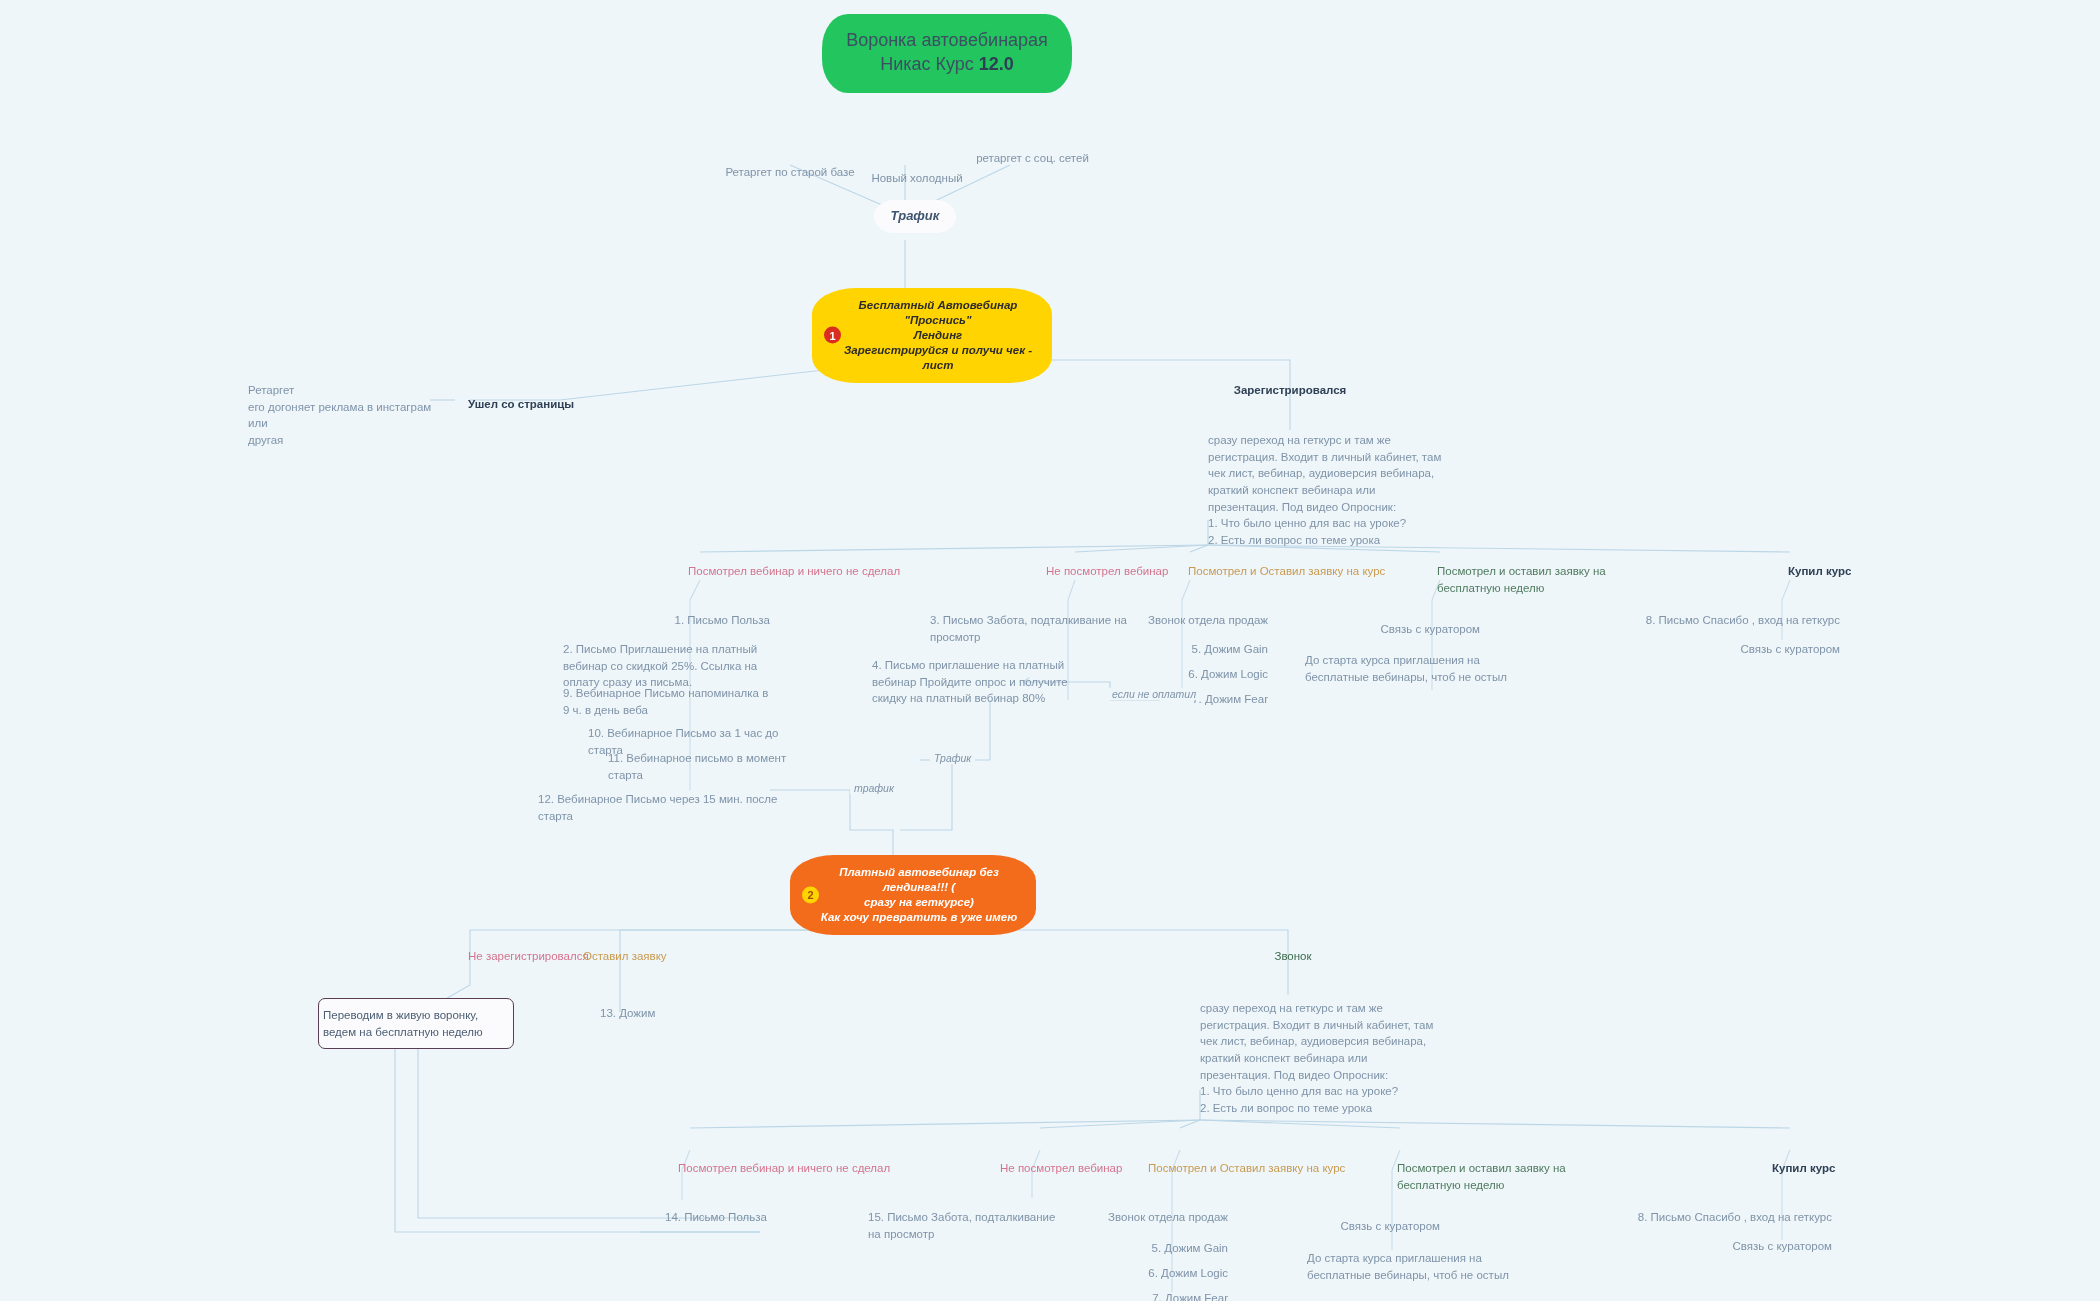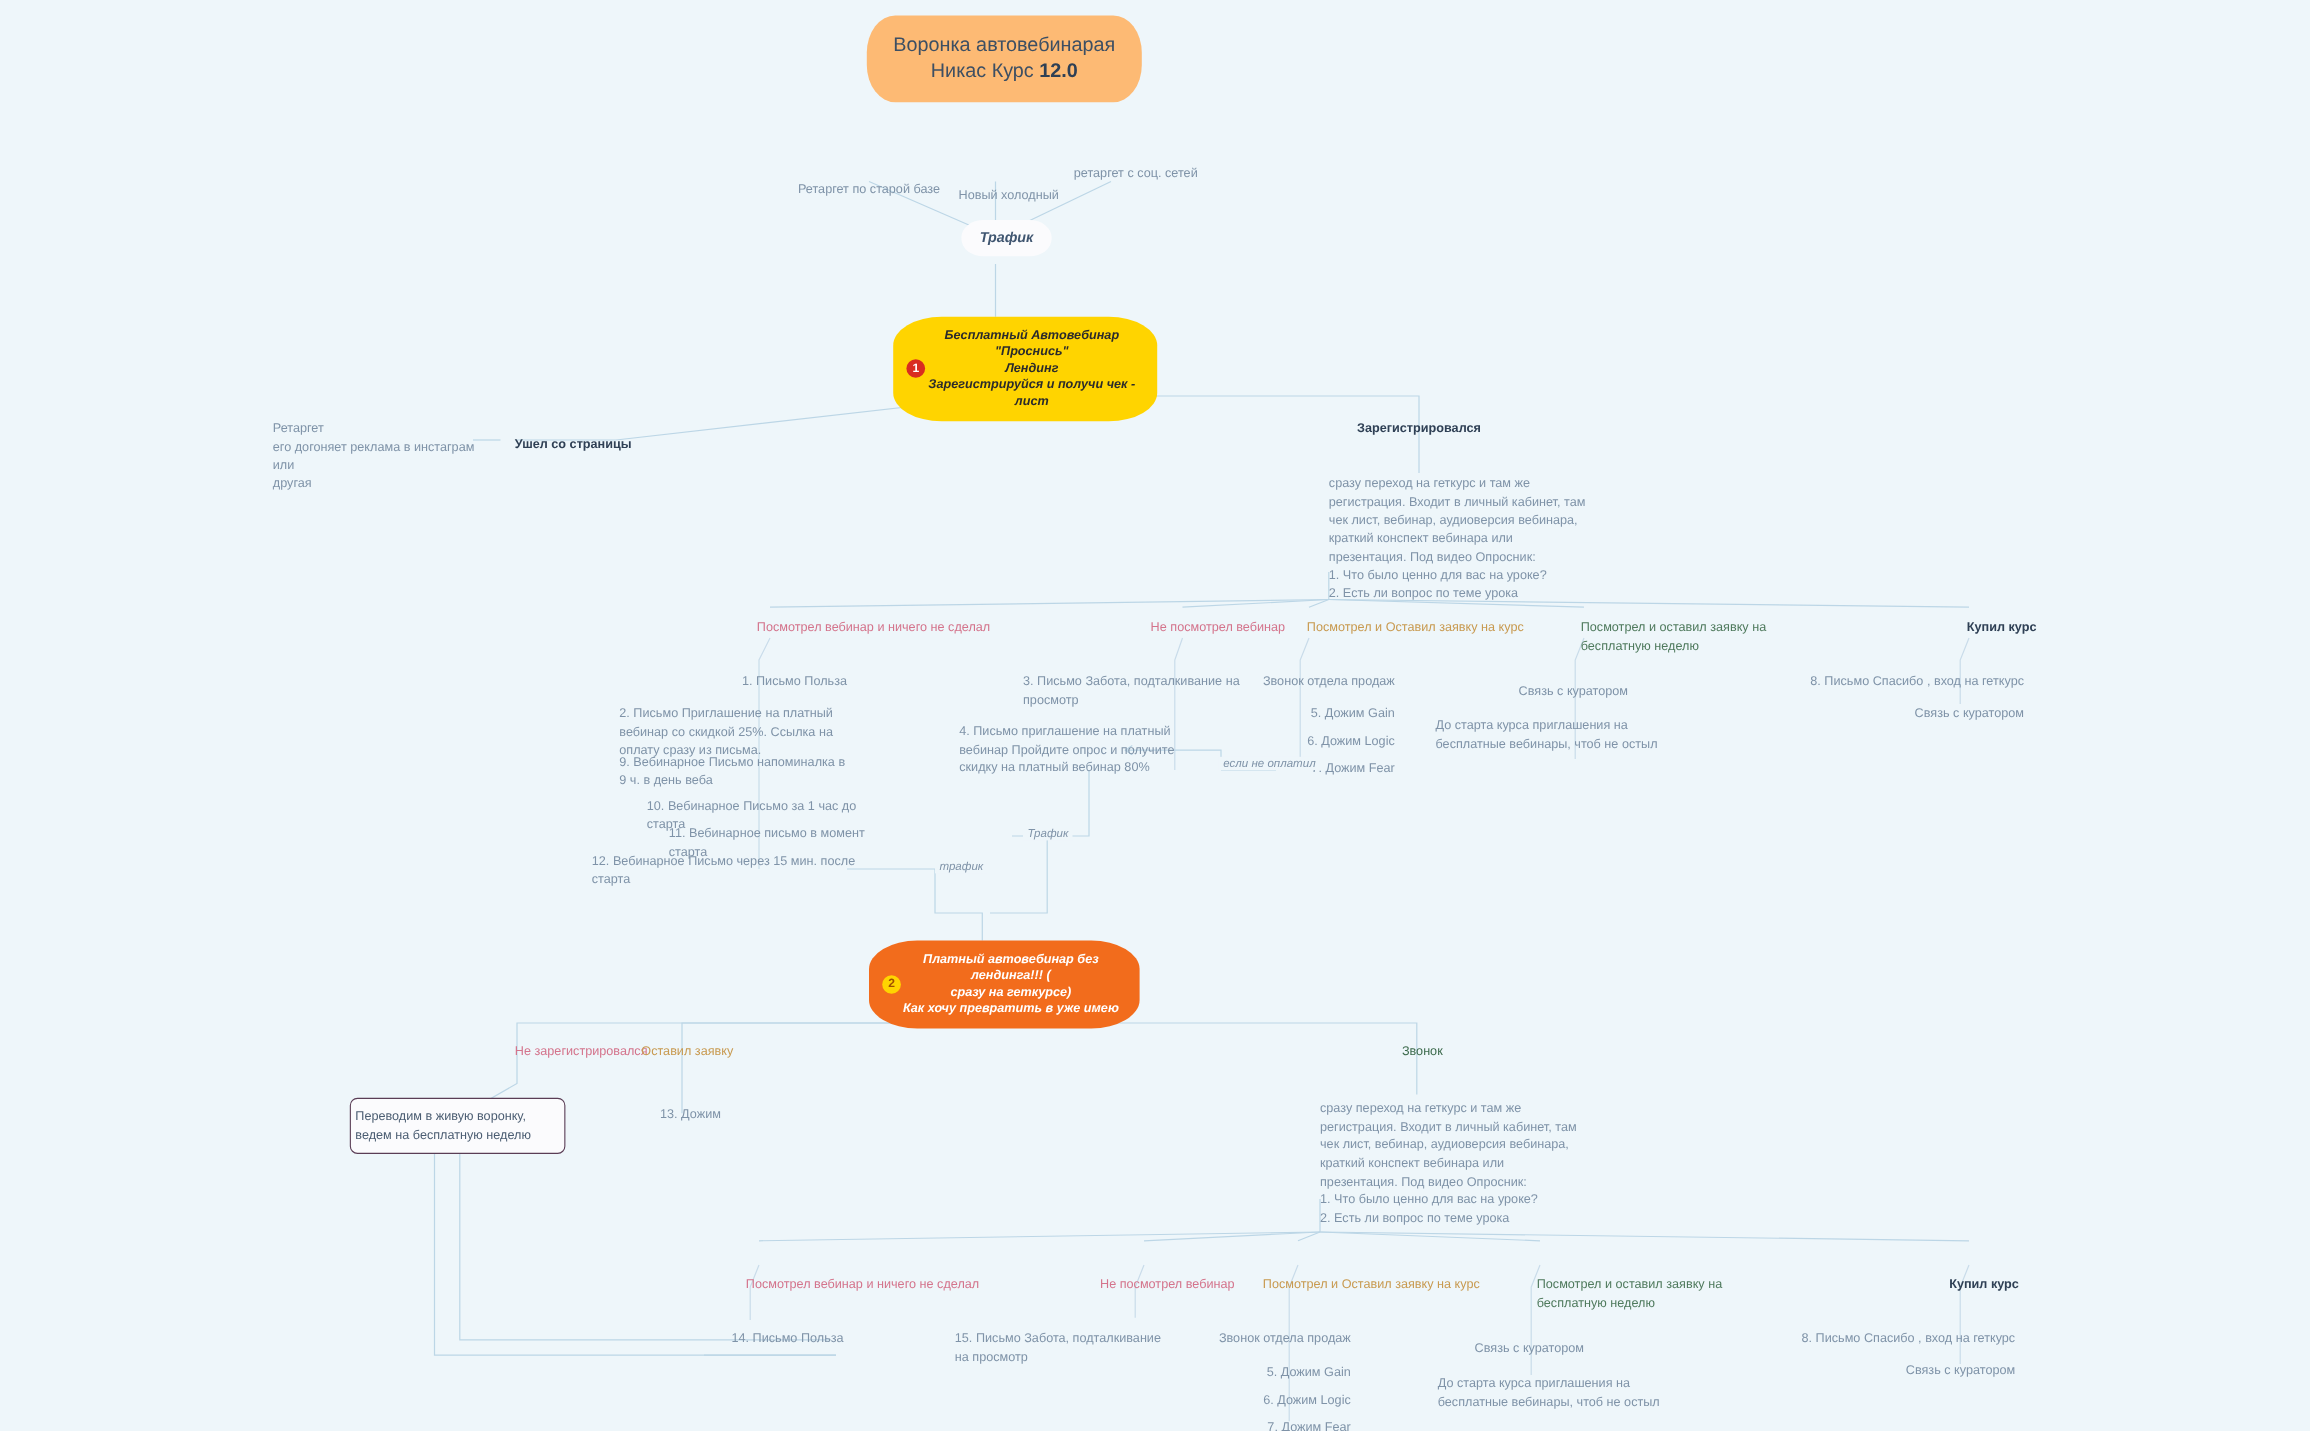--- a/index.html
+++ b/index.html
@@ -11,22 +11,22 @@
     overflow:hidden;
     position:relative;
     color:#5b7390;
   }
   #canvas{position:absolute;inset:0;width:2100px;height:1301px;}
   svg.edges{position:absolute;left:0;top:0;width:2100px;height:1301px;pointer-events:none;}
   .node{position:absolute;}
 
   
   .title-card{
-    left:788px;top:14px;width:230px;
-    background:#fdba74;
+    left:822px;top:14px;width:230px;
+    background:#22c55e;
     border-radius:26px/34px;
     padding:14px 10px 16px;
     text-align:center;
     box-shadow:0 0 0 0 rgba(0,0,0,0);
     color:#3d4f63;
     font-size:18px;line-height:1.35;
   }
   .title-card .l2 b{font-weight:bold;color:#2f4055;}
 
   
@@ -202,21 +202,21 @@
 презентация. Под видео Опросник:
 1. Что было ценно для вас на уроке?
 2. Есть ли вопрос по теме урока</div>
 
   <div class="txt pink" style="left:688px;top:563px;width:300px;">Посмотрел вебинар и ничего не сделал</div>
   <div class="txt r" style="left:490px;top:612px;width:280px;">1. Письмо Польза</div>
   <div class="txt" style="left:563px;top:641px;width:215px;">2. Письмо Приглашение на платный вебинар со скидкой 25%. Ссылка на оплату сразу из письма.</div>
   <div class="txt" style="left:563px;top:685px;width:212px;">9. Вебинарное Письмо напоминалка в 9 ч. в день веба</div>
   <div class="txt" style="left:588px;top:725px;width:195px;">10. Вебинарное Письмо за 1 час до старта</div>
   <div class="txt" style="left:608px;top:750px;width:180px;">11. Вебинарное письмо в момент старта</div>
-  <div class="txt" style="left:538px;top:775px;width:240px;">12. Вебинарное Письмо через 15 мин. после старта</div>
+  <div class="txt" style="left:538px;top:791px;width:240px;">12. Вебинарное Письмо через 15 мин. после старта</div>
 
   <div class="txt pink" style="left:1046px;top:563px;width:200px;">Не посмотрел вебинар</div>
   <div class="txt" style="left:930px;top:612px;width:200px;">3. Письмо Забота, подталкивание на просмотр</div>
   <div class="txt" style="left:872px;top:657px;width:225px;">4. Письмо приглашение на платный вебинар Пройдите опрос и получите скидку на платный вебинар 80%</div>
 
   <div class="txt tan" style="left:1188px;top:563px;width:230px;">Посмотрел и Оставил заявку на курс</div>
   <div class="txt r" style="left:1040px;top:612px;width:228px;">Звонок отдела продаж</div>
   <div class="txt r" style="left:1040px;top:641px;width:228px;">5. Дожим Gain</div>
   <div class="txt r" style="left:1040px;top:666px;width:228px;">6. Дожим Logic</div>
   <div class="txt r" style="left:1040px;top:691px;width:228px;">7. Дожим Fear</div>

